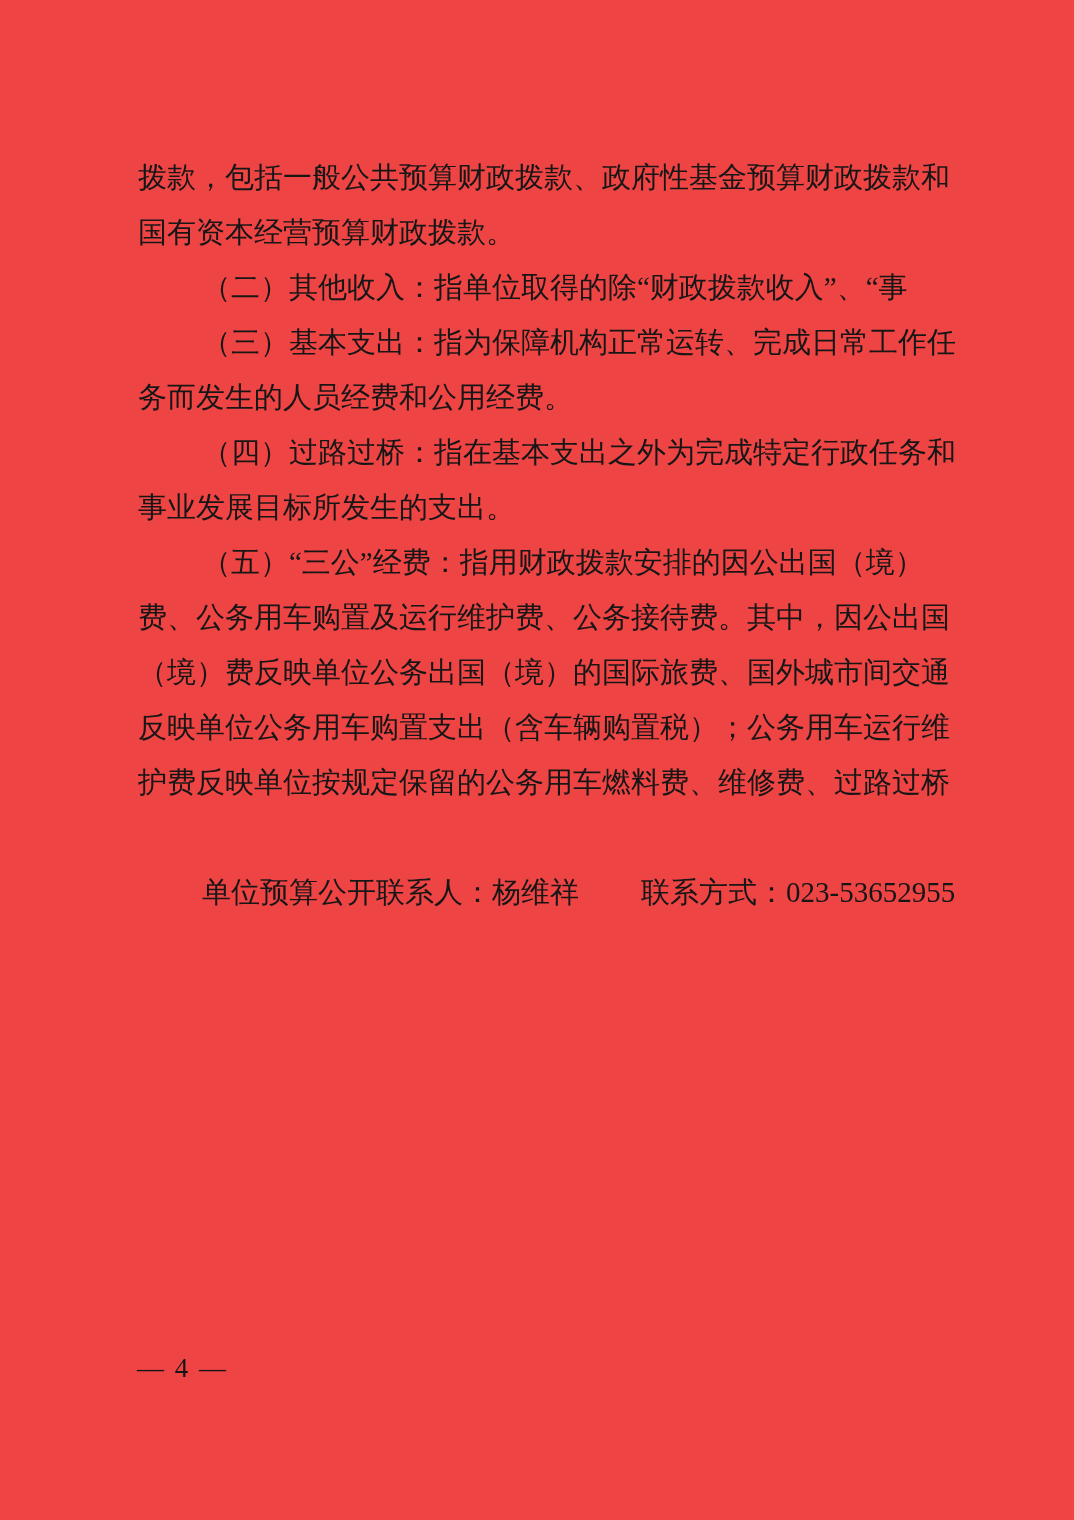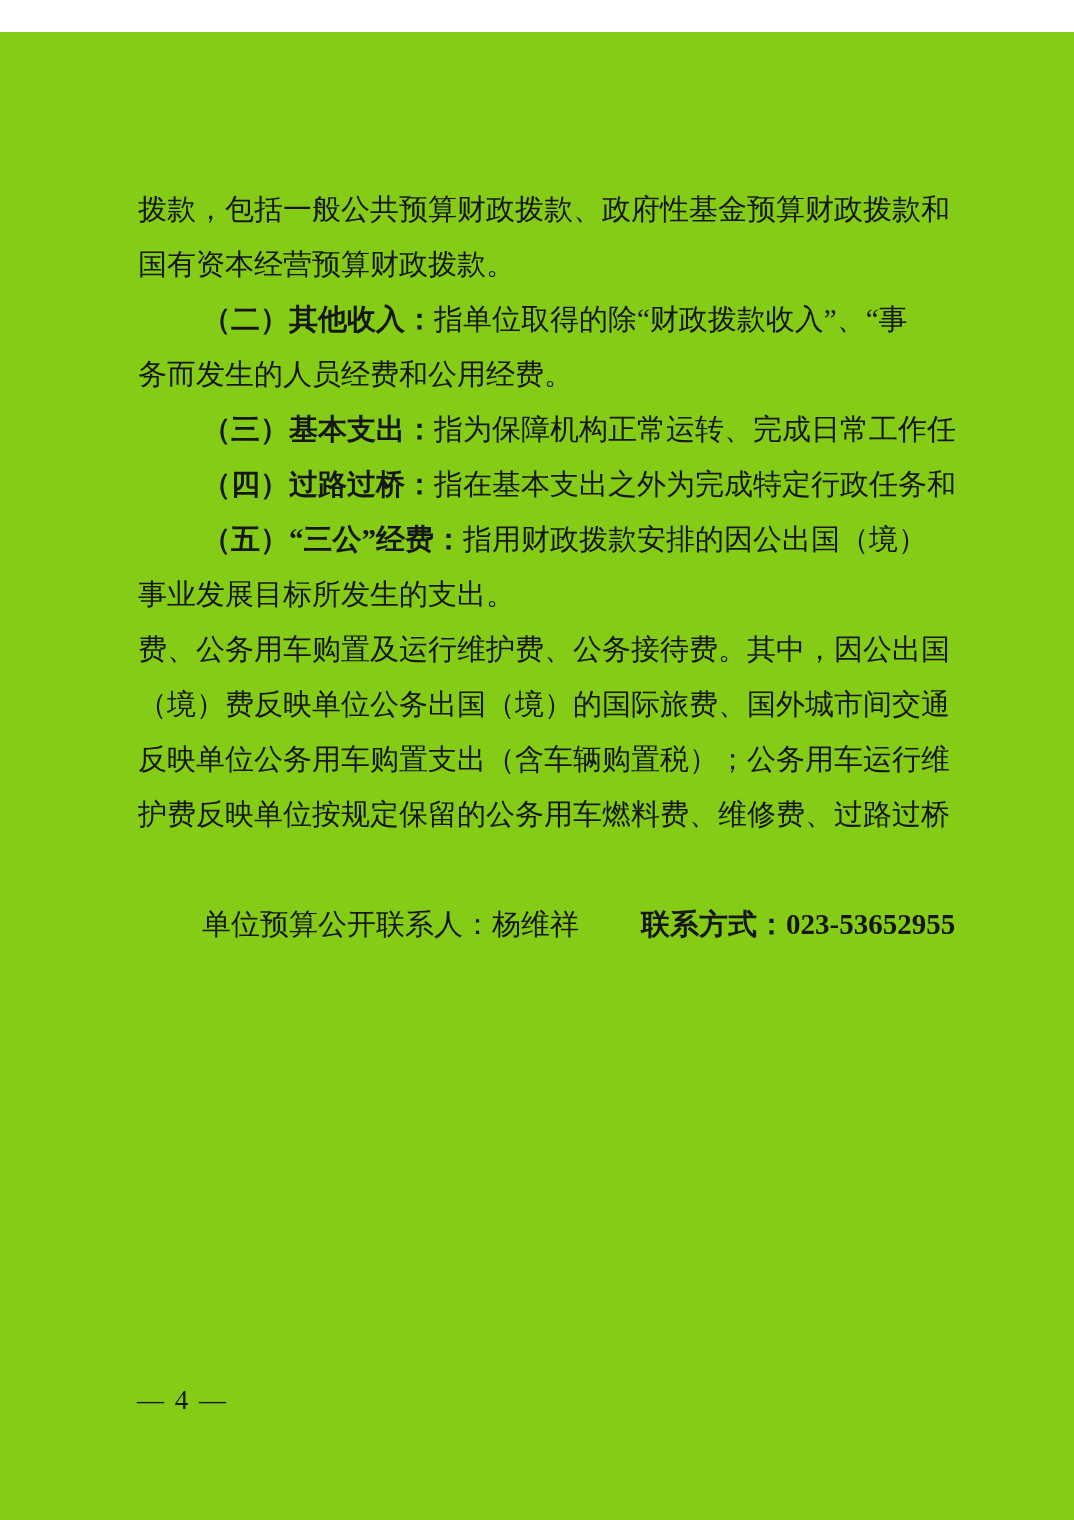--- a/index.html
+++ b/index.html
@@ -11,48 +11,46 @@
     position: relative;
     width: 1074px;
     height: 1520px;
     overflow: hidden;
     font-family: "Liberation Serif", "DejaVu Serif", serif;
     color: #161616;
   }
   .page {
     position: absolute;
     inset: 0;
-    background: #84cc16;
-    margin-top: 32px;
+    background: #ef4444;
   }
   .text-block {
     position: absolute;
     left: 138px;
     top: 150px;
     width: 812px;
   }
   .line {
     height: 55px;
     line-height: 55px;
     font-size: 29px;
     white-space: nowrap;
     letter-spacing: 0;
   }
   .line.indent {
     padding-left: 64px;
   }
   .b {
-    font-weight: bold;
+    font-weight: normal;
   }
   .contact-line {
     margin-top: 55px; 
   }
   .contact-phone {
     margin-left: 62px;
-    font-weight: bold;
   }
   .footer-pageno {
     position: absolute;
     left: 137px;
     top: 1348px;
     height: 40px;
     line-height: 40px;
     font-size: 27px;
     letter-spacing: 2px;
     color: #161616;
@@ -63,27 +61,27 @@
 
 <div class="page">
 
   <div class="text-block">
 
     <div class="line"><span>拨款，包括一般公共预算财政拨款、政府性基金预算财政拨款和</span></div>
     <div class="line"><span>国有资本经营预算财政拨款。</span></div>
 
     <div class="line indent"><span class="b">（二）其他收入：</span><span>指单位取得的除“财政拨款收入”、“事</span></div>
 
+    <div class="line indent"><span class="b">（三）基本支出：</span><span>指为保障机构正常运转、完成日常工作任</span></div>
     <div class="line"><span>务而发生的人员经费和公用经费。</span></div>
-    <div class="line indent"><span class="b">（三）基本支出：</span><span>指为保障机构正常运转、完成日常工作任</span></div>
 
     <div class="line indent"><span class="b">（四）过路过桥：</span><span>指在基本支出之外为完成特定行政任务和</span></div>
+    <div class="line"><span>事业发展目标所发生的支出。</span></div>
+
     <div class="line indent"><span class="b">（五）“三公”经费：</span><span>指用财政拨款安排的因公出国（境）</span></div>
-
-    <div class="line"><span>事业发展目标所发生的支出。</span></div>
     <div class="line"><span>费、公务用车购置及运行维护费、公务接待费。其中，因公出国</span></div>
     <div class="line"><span>（境）费反映单位公务出国（境）的国际旅费、国外城市间交通</span></div>
     <div class="line"><span>反映单位公务用车购置支出（含车辆购置税）；公务用车运行维</span></div>
     <div class="line"><span>护费反映单位按规定保留的公务用车燃料费、维修费、过路过桥</span></div>
 
     <div class="line indent contact-line">
       <span>单位预算公开联系人：杨维祥</span><span class="contact-phone">联系方式：023-53652955</span>
     </div>
 
   </div>

